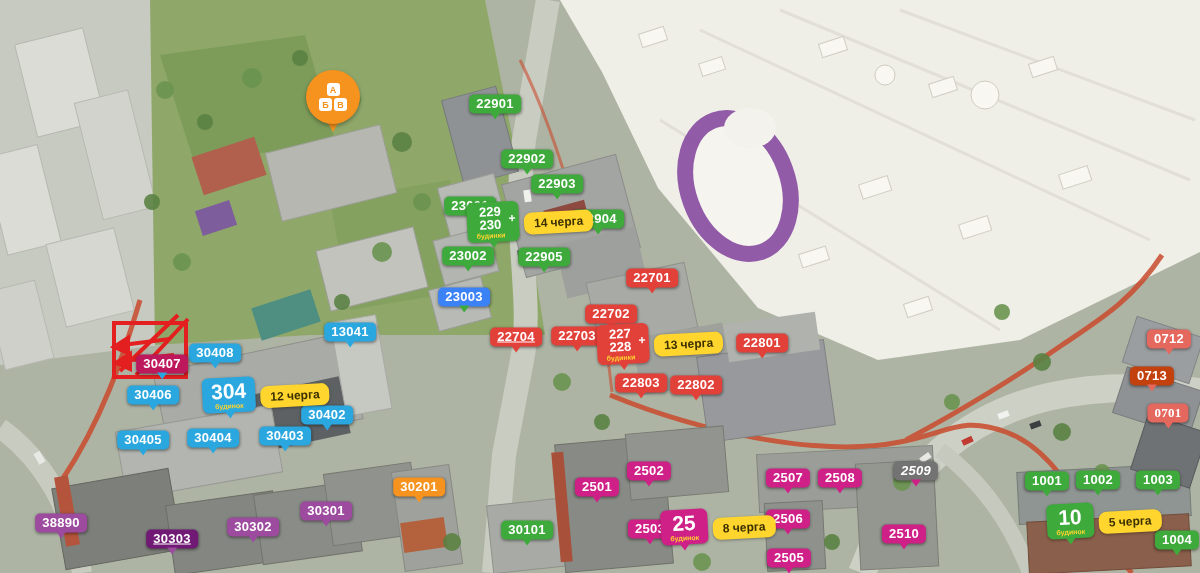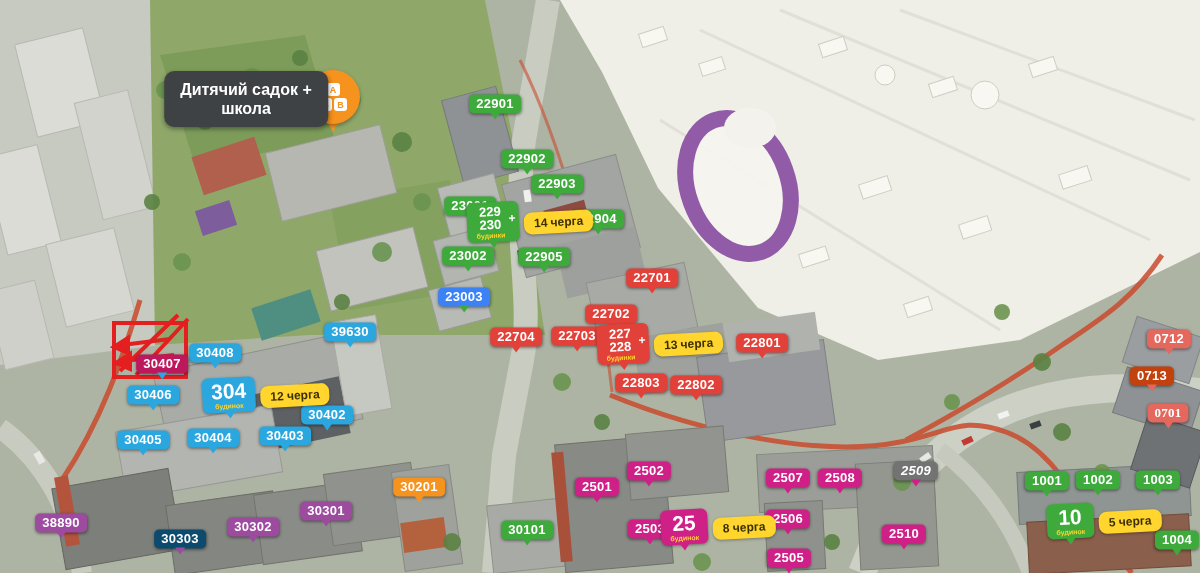--- a/index.html
+++ b/index.html
@@ -200,51 +200,47 @@
     <span class="ball" style="background: rgb(246, 146, 30);">
       <span class="row">
           <span class="blk" style="color: rgb(246, 146, 30);">А</span>
         </span>
       <span class="row">
         <span class="blk" style="color: rgb(246, 146, 30);">Б</span>
         <span class="blk" style="color: rgb(246, 146, 30);">В</span>
       </span>
     </span>
   </div>
-  <div class="school" style="left: 246px; top: 99px; background: rgb(62, 66, 69);">
-    <div>Дитячий садок +</div>
-    <div>школа</div>
-  </div>
 
   <div>
       <div class="bl" style="left: 495px; top: 104px; background: rgb(63, 170, 60);"><span>22901</span><i class="tl" style="border-top-color: rgb(63, 170, 60);"></i></div>
       <div class="bl" style="left: 527px; top: 159px; background: rgb(63, 170, 60);"><span>22902</span><i class="tl" style="border-top-color: rgb(63, 170, 60);"></i></div>
       <div class="bl" style="left: 557px; top: 184px; background: rgb(63, 170, 60);"><span>22903</span><i class="tl" style="border-top-color: rgb(63, 170, 60);"></i></div>
       <div class="bl" style="left: 470px; top: 206px; background: rgb(63, 170, 60);"><span>23001</span><i class="tl" style="border-top-color: rgb(63, 170, 60);"></i></div>
       <div class="bl" style="left: 468px; top: 256px; background: rgb(63, 170, 60);"><span>23002</span><i class="tl" style="border-top-color: rgb(63, 170, 60);"></i></div>
       <div class="bl" style="left: 464px; top: 297px; background: #3b82f6;"><span>23003</span><i class="tl" style="border-top-color: rgb(63, 170, 60);"></i></div>
       <div class="bl" style="left: 598px; top: 219px; background: rgb(63, 170, 60);"><span>22904</span><i class="tl" style="border-top-color: rgb(63, 170, 60);"></i></div>
       <div class="bl" style="left: 544px; top: 257px; background: rgb(63, 170, 60);"><span>22905</span><i class="tl" style="border-top-color: rgb(63, 170, 60);"></i></div>
       <div class="bl" style="left: 652px; top: 278px; background: rgb(226, 65, 58);"><span>22701</span><i class="tl" style="border-top-color: rgb(226, 65, 58);"></i></div>
       <div class="bl" style="left: 611px; top: 314px; background: rgb(226, 65, 58);"><span>22702</span><i class="tl" style="border-top-color: rgb(226, 65, 58);"></i></div>
       <div class="bl" style="left: 577px; top: 336px; background: rgb(226, 65, 58);"><span>22703</span><i class="tl" style="border-top-color: rgb(226, 65, 58);"></i></div>
-      <div class="bl" style="left: 516px; top: 337px; background: rgb(226, 65, 58);"><span>22704</span><i class="tl" style="border-top-color: rgb(226, 65, 58);"></i></div>
+      <div class="bl" style="left: 516px; top: 337px; background: rgb(226, 65, 58); text-decoration: underline;"><span>22704</span><i class="tl" style="border-top-color: rgb(226, 65, 58);"></i></div>
       <div class="bl" style="left: 762px; top: 343px; background: rgb(226, 65, 58);"><span>22801</span><i class="tl" style="border-top-color: rgb(226, 65, 58);"></i></div>
       <div class="bl" style="left: 641px; top: 383px; background: rgb(226, 65, 58);"><span>22803</span><i class="tl" style="border-top-color: rgb(226, 65, 58);"></i></div>
       <div class="bl" style="left: 696px; top: 385px; background: rgb(226, 65, 58);"><span>22802</span><i class="tl" style="border-top-color: rgb(226, 65, 58);"></i></div>
-      <div class="bl" style="left: 350px; top: 332px; background: rgb(43, 167, 223);"><span>39630</span><i class="tl" style="border-top-color: rgb(43, 167, 223);"></i></div>
+      <div class="bl" style="left: 350px; top: 332px; background: rgb(43, 167, 223);"><span>13041</span><i class="tl" style="border-top-color: rgb(43, 167, 223);"></i></div>
       <div class="bl" style="left: 215px; top: 353px; background: rgb(43, 167, 223);"><span>30408</span><i class="tl" style="border-top-color: rgb(43, 167, 223);"></i></div>
       <div class="bl" style="left: 162px; top: 348px; background: #be185d; margin-top: 16px;"><span>30407</span><i class="tl" style="border-top-color: rgb(43, 167, 223);"></i></div>
       <div class="bl" style="left: 153px; top: 395px; background: rgb(43, 167, 223);"><span>30406</span><i class="tl" style="border-top-color: rgb(43, 167, 223);"></i></div>
       <div class="bl" style="left: 327px; top: 415px; background: rgb(43, 167, 223);"><span>30402</span><i class="tl" style="border-top-color: rgb(43, 167, 223);"></i></div>
       <div class="bl" style="left: 285px; top: 436px; background: rgb(43, 167, 223);"><span>30403</span><i class="tl" style="border-top-color: rgb(43, 167, 223);"></i></div>
       <div class="bl" style="left: 213px; top: 438px; background: rgb(43, 167, 223);"><span>30404</span><i class="tl" style="border-top-color: rgb(43, 167, 223);"></i></div>
       <div class="bl" style="left: 143px; top: 440px; background: rgb(43, 167, 223);"><span>30405</span><i class="tl" style="border-top-color: rgb(43, 167, 223);"></i></div>
       <div class="bl" style="left: 61px; top: 523px; background: rgb(156, 75, 158);"><span>38890</span><i class="tl" style="border-top-color: rgb(156, 75, 158);"></i></div>
-      <div class="bl" style="left: 180px; top: 539px; background: #0c4a6e;"><span>30303</span><i class="tl" style="border-top-color: rgb(156, 75, 158);"></i></div>
+      <div class="bl" style="left: 172px; top: 539px; background: #701a75; text-decoration: underline;"><span>30303</span><i class="tl" style="border-top-color: rgb(156, 75, 158);"></i></div>
       <div class="bl" style="left: 253px; top: 527px; background: rgb(156, 75, 158);"><span>30302</span><i class="tl" style="border-top-color: rgb(156, 75, 158);"></i></div>
       <div class="bl" style="left: 326px; top: 511px; background: rgb(156, 75, 158);"><span>30301</span><i class="tl" style="border-top-color: rgb(156, 75, 158);"></i></div>
       <div class="bl" style="left: 419px; top: 487px; background: rgb(246, 146, 30);"><span>30201</span><i class="tl" style="border-top-color: rgb(246, 146, 30);"></i></div>
       <div class="bl" style="left: 527px; top: 530px; background: rgb(63, 170, 60);"><span>30101</span><i class="tl" style="border-top-color: rgb(63, 170, 60);"></i></div>
       <div class="bl" style="left: 597px; top: 471px; background: rgb(207, 32, 136); margin-top: 16px;"><span>2501</span><i class="tl" style="border-top-color: rgb(207, 32, 136);"></i></div>
       <div class="bl" style="left: 649px; top: 471px; background: rgb(207, 32, 136);"><span>2502</span><i class="tl" style="border-top-color: rgb(207, 32, 136);"></i></div>
       <div class="bl" style="left: 650px; top: 529px; background: rgb(207, 32, 136);"><span>2503</span><i class="tl" style="border-top-color: rgb(207, 32, 136);"></i></div>
       <div class="bl" style="left: 788px; top: 478px; background: rgb(207, 32, 136);"><span>2507</span><i class="tl" style="border-top-color: rgb(207, 32, 136);"></i></div>
       <div class="bl" style="left: 840px; top: 478px; background: rgb(207, 32, 136);"><span>2508</span><i class="tl" style="border-top-color: rgb(207, 32, 136);"></i></div>
       <div class="bl" style="left: 916px; top: 471px; background: #737373; font-style: italic;"><span>2509</span><i class="tl" style="border-top-color: rgb(207, 32, 136);"></i></div>

